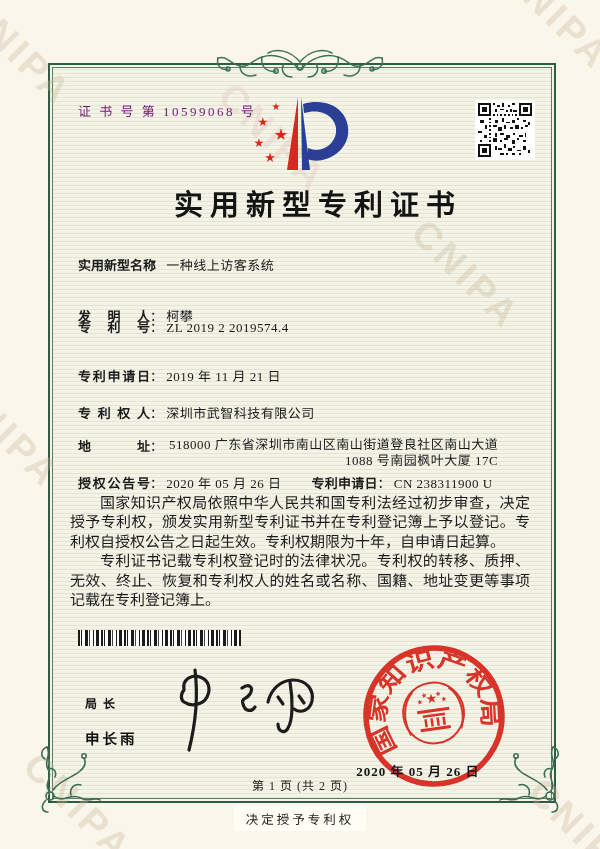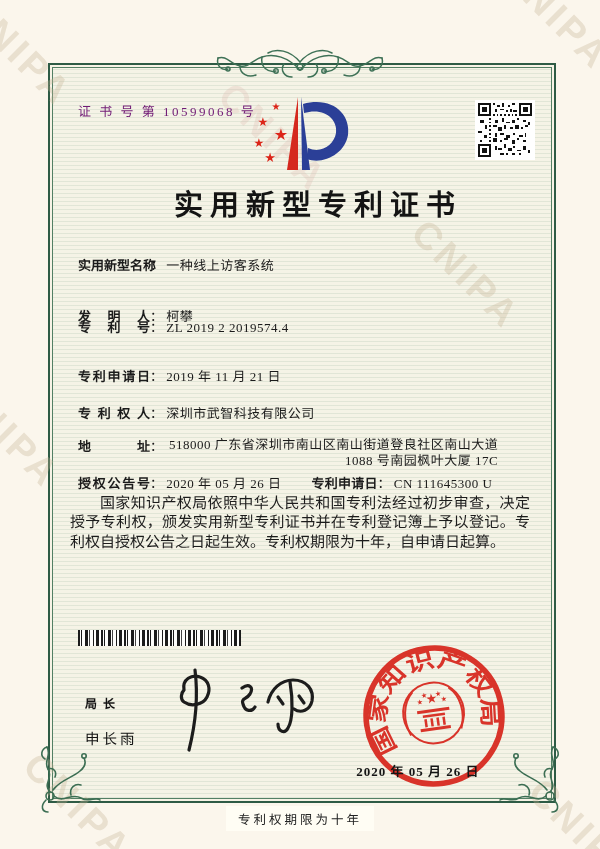--- a/index.html
+++ b/index.html
@@ -64,21 +64,21 @@
     background-image:repeating-linear-gradient(90deg,
       #1b1b1b 0 2px, transparent 2px 3px,
       #1b1b1b 3px 4px, transparent 4px 7px,
       #1b1b1b 7px 10px, transparent 10px 11px,
       #444 11px 12px, transparent 12px 15px,
       #1b1b1b 15px 16px, transparent 16px 18px,
       #1b1b1b 18px 21px, transparent 21px 23px);
   }
   
   .officer-title{position:absolute;left:85px;top:694px;font-size:12px;font-weight:600;letter-spacing:6px;color:#111;}
-  .officer-name{position:absolute;left:85px;top:727px;font-size:14.5px;font-weight:400;letter-spacing:3px;color:#111;}
+  .officer-name{position:absolute;left:85px;top:727px;font-size:14.5px;font-weight:700;letter-spacing:3px;color:#111;}
   .signature{position:absolute;left:150px;top:666px;z-index:5;}
   
   .seal{position:absolute;left:358px;top:640px;z-index:4;opacity:0.93;}
   .seal-date{position:absolute;left:352px;top:761px;width:132px;text-align:center;z-index:5;
              font-size:13px;font-weight:600;letter-spacing:1px;color:#151515;}
   
   .page-num{position:absolute;left:48px;top:776px;width:504px;text-align:center;
             font-size:12px;letter-spacing:1px;color:#222;}
   .note-row{position:absolute;left:0;top:806px;width:600px;text-align:center;}
   .note{display:inline-block;background:#fffdf4;padding:3px 12px;
@@ -258,26 +258,27 @@
         <span class="f-value">深圳市武智科技有限公司</span>
       </div>
       <div class="field-row r6">
         <span class="f-label">地址</span><span class="f-colon"></span>
         <span class="f-value wrap">518000 广东省深圳市南山区南山街道登良社区南山大道1088 号南园枫叶大厦 17C</span>
       </div>
       <div class="field-row r7">
         <span class="f-label">授权公告号</span><span class="f-colon"></span>
         <span class="f-value fixedw">2020 年 05 月 26 日</span>
         <span class="f-label short">专利申请日</span><span class="f-colon"></span>
-        <span class="f-value">CN 111645300 U</span>
+        <span class="f-value">CN 238311900 U</span>
       </div>
     </div>
 
     <div class="bodytext">
       <p>国家知识产权局依照中华人民共和国专利法经过初步审查，决定授予专利权，颁发实用新型专利证书并在专利登记簿上予以登记。专利权自授权公告之日起生效。专利权期限为十年，自申请日起算。</p>
+      <p>专利证书记载专利权登记时的法律状况。专利权的转移、质押、无效、终止、恢复和专利权人的姓名或名称、国籍、地址变更等事项记载在专利登记簿上。</p>
     </div>
 
     <div class="barcode"></div>
 
     <div class="officer-title">局长</div>
     <div class="officer-name">申长雨</div>
 
     <svg class="signature" width="180" height="95" viewBox="0 0 180 95">
       <g fill="none" stroke="#1c1c1c" stroke-width="3.2" stroke-linecap="round" stroke-linejoin="round">
         <path d="M34,24 C32,13 42,8 50,11 C59,14 61,23 57,31 C53,39 41,41 34,36 C30,33 31,27 34,24"></path>
@@ -317,18 +318,19 @@
             <rect x="8" y="5" width="2.5" height="8"></rect>
             <rect x="-15" y="14" width="30" height="3"></rect>
           </g>
           <path d="M-25,19 C-31,4 -29,-13 -18,-23" fill="none" stroke="#d7261c" stroke-width="2"></path>
           <path d="M25,19 C31,4 29,-13 18,-23" fill="none" stroke="#d7261c" stroke-width="2"></path>
         </g>
       </g>
     </svg>
     <div class="seal-date">2020 年 05 月 26 日</div>
 
+    <div class="page-num">第 1 页 (共 2 页)</div>
     <div class="note-row">
-      <span class="note">专利权期限为十年</span>
+      <span class="note">决定授予专利权</span>
     </div>
 
   </div>
 </div>
 
 </body></html>

